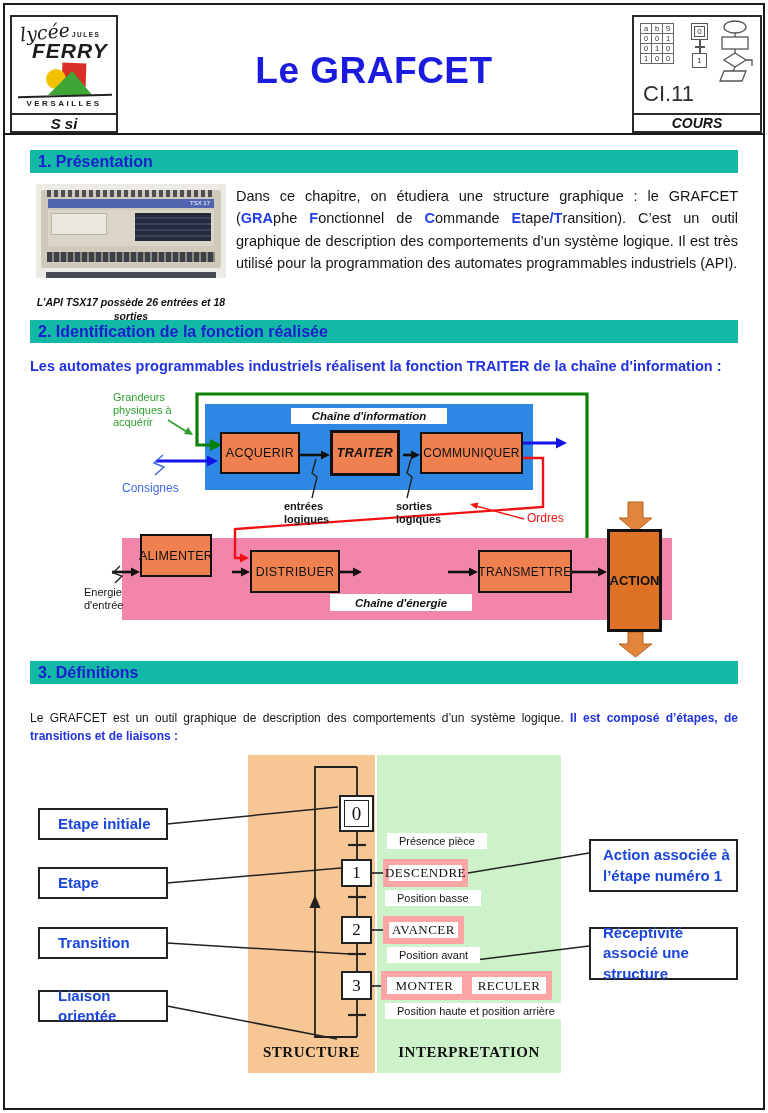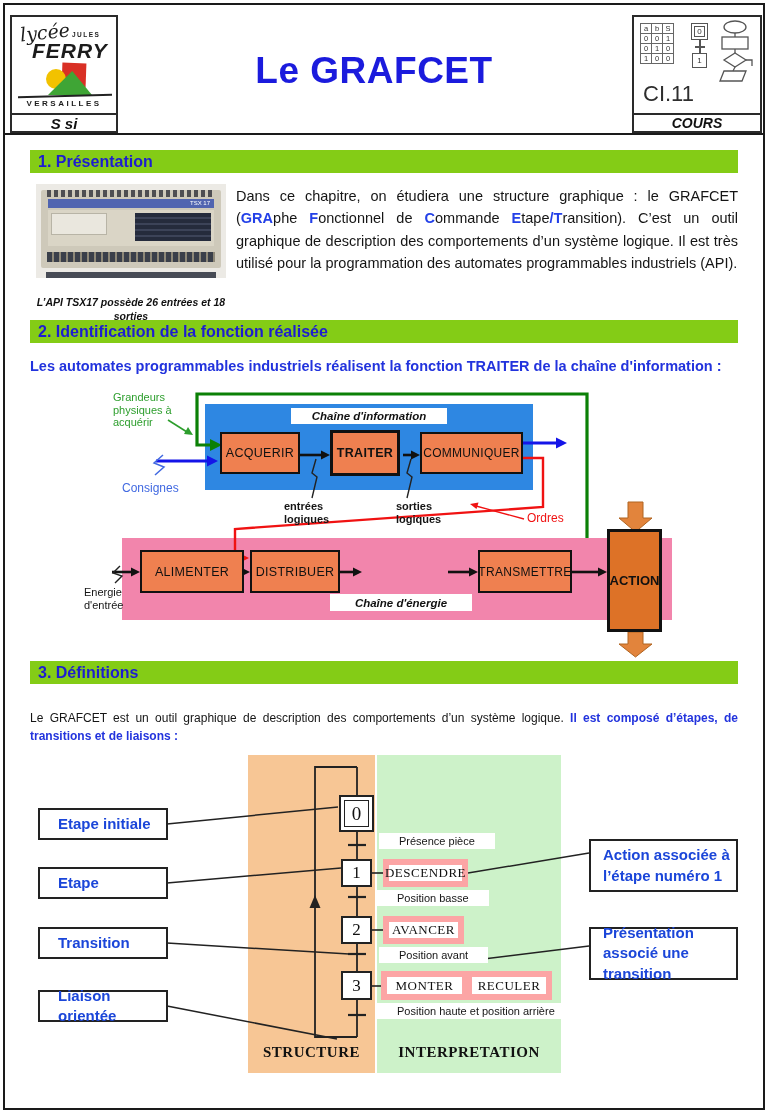--- a/index.html
+++ b/index.html
@@ -44,21 +44,21 @@
   .mg-step0-in { width:11px; height:11px; border:1px solid #555; display:flex; align-items:center; justify-content:center;
                  font-size:8px; color:#333; }
   .mg-line { position:absolute; left:9px; top:17px; width:1.5px; height:13px; background:#555; }
   .mg-tick { position:absolute; left:5px; top:23px; width:10px; height:1.5px; background:#555; }
   .mg-step1 { position:absolute; left:2px; top:30px; width:15px; height:15px; border:1.5px solid #555;
               display:flex; align-items:center; justify-content:center; font-size:8px; color:#333; }
   .fc { position:absolute; right:4px; top:3px; }
   .ci { position:absolute; left:9px; top:64px; font-size:22px; color:#2e2e2e; }
 
   
-  .bar { position:absolute; left:30px; width:708px; height:23px; background:#84cc16;
+  .bar { position:absolute; left:30px; width:708px; height:23px; background:#14b8a6;
          display:flex; align-items:center; padding-left:8px;
          font-size:16px; font-weight:bold; color:#1d1dd0; }
 
   
   .plc { position:absolute; left:36px; top:184px; width:190px; height:94px; background:#eceae5; }
   .plc-body { position:absolute; left:5px; right:5px; top:6px; bottom:10px; background:#cec9ba; border-radius:2px; }
   .plc-teeth { position:absolute; left:6px; right:6px; top:0; height:7px;
                background:repeating-linear-gradient(90deg,#4e4e52 0 4px,#cec9ba 4px 7px); }
   .plc-strip { position:absolute; left:7px; right:7px; top:9px; height:9px; background:#5064b0;
                color:#fff; font-size:6px; text-align:right; padding-right:4px; line-height:9px; }
@@ -101,21 +101,21 @@
   .band-green { left:377px; top:0; width:184px; height:318px; background:#cdf2c9; }
   .col-label { position:absolute; z-index:3; font-family:"Liberation Serif", serif; font-weight:bold;
                font-size:15px; letter-spacing:0.5px; color:#111; text-align:center; }
   .step { background:#fff; border:2px solid #222; display:flex; align-items:center; justify-content:center;
           font-family:"Liberation Serif", serif; font-size:17px; color:#111; }
   .step0-outer { background:#fff; border:2px solid #222; display:flex; align-items:center; justify-content:center; }
   .step0-inner { width:25px; height:27px; border:1.5px solid #222; display:flex; align-items:center; justify-content:center;
                  font-family:"Liberation Serif", serif; font-size:19px; color:#111; }
   .abox { background:#fff; border:6px solid #fca5a5; display:flex; align-items:center; justify-content:center;
           font-family:"Liberation Serif", serif; font-size:13px; letter-spacing:0.5px; color:#111; }
-  .recept { background:#fff; font-size:11px; color:#151515; padding:2px 20px; white-space:nowrap; }
+  .recept { background:#fff; font-size:11px; color:#151515; padding:2px 12px; white-space:nowrap;margin-left:8px; }
   .callout { background:#fff; border:2px solid #222; display:flex; align-items:center;
              font-size:15px; font-weight:bold; color:#1b46d9; line-height:1.35; }
 </style>
 </head>
 <body>
 
 <div class="page">
   <div class="page-border"></div>
 
   <div class="hdr-bottom-line"></div>
@@ -252,31 +252,31 @@
       <polygon points="478,184 469,179.5 469,188.5" fill="#111"></polygon>
       <line x1="572" y1="184" x2="599" y2="184" stroke="#111" stroke-width="2.6"></line>
       <polygon points="607,184 598,179.5 598,188.5" fill="#111"></polygon>
 
       <polygon points="628,114 643,114 643,130 652,130 635.5,144 619,130 628,130" fill="#e2843c" stroke="#b06420" stroke-width="1"></polygon>
       <polygon points="628,244 643,244 643,256 652,256 635.5,269 619,256 628,256" fill="#e2843c" stroke="#b06420" stroke-width="1"></polygon>
     </svg>
 
     <div class="dlabel chain-title" style="left:291px; top:20px; width:156px; height:16px;">Chaîne d'information</div>
     <div class="dbox obox" style="left:220px; top:44px; width:80px; height:42px;">ACQUERIR</div>
-    <div class="dbox obox bold" style="left:330px; top:42px; width:70px; height:46px;">TRAITER</div>
+    <div class="dbox obox bold" style="left:330px; top:42px; width:70px; height:46px;font-style:italic;">TRAITER</div>
     <div class="dbox obox" style="left:420px; top:44px; width:103px; height:42px; font-size:12px;">COMMUNIQUER</div>
 
     <div class="small-note" style="left:113px; top:3px; width:64px; color:#2d9e2d;">Grandeurs physiques à acquérir</div>
     <div class="small-note" style="left:122px; top:94px; color:#4169e1; font-size:12px;">Consignes</div>
     <div class="small-note" style="left:284px; top:112px; width:58px; font-weight:bold;">entrées logiques</div>
     <div class="small-note" style="left:396px; top:112px; width:58px; font-weight:bold;">sorties logiques</div>
     <div class="small-note" style="left:527px; top:124px; color:#f01212; font-size:12px;">Ordres</div>
 
     <div class="dlabel chain-title" style="left:330px; top:206px; width:142px; height:17px;">Chaîne d'énergie</div>
-    <div class="dbox obox" style="left:140px; top:162px; width:104px; height:43px;">ALIMENTER</div>
+    <div class="dbox obox" style="left:140px; top:146px; width:72px; height:43px;">ALIMENTER</div>
     <div class="dbox obox" style="left:250px; top:162px; width:90px; height:43px;">DISTRIBUER</div>
     <div class="dbox obox" style="left:478px; top:162px; width:94px; height:43px; font-size:12px;">TRANSMETTRE</div>
     <div class="dbox action-box" style="left:607px; top:141px; width:55px; height:103px;">ACTION</div>
     <div class="small-note" style="left:84px; top:198px; width:56px;">Energie d'entrée</div>
   </div>
 
   <div class="bar" style="top:661px;">
     <span>3. Définitions</span>
   </div>
   <p class="def-text"><span>Le GRAFCET est un outil graphique de description des comportements d’un système logique.</span><span> </span><span class="blue-b" style="color:#2233dd;">Il est composé d’étapes, de transitions et de liaisons :</span></p>
@@ -324,18 +324,18 @@
     <div class="dlabel recept" style="left:377px; top:135px;">Position basse</div>
     <div class="dlabel recept" style="left:379px; top:192px;">Position avant</div>
     <div class="dlabel recept" style="left:377px; top:248px;">Position haute et position arrière</div>
 
     <div class="dbox callout" style="left:38px; top:53px; width:130px; height:32px; padding-left:18px;">Etape initiale</div>
     <div class="dbox callout" style="left:38px; top:112px; width:130px; height:32px; padding-left:18px;">Etape</div>
     <div class="dbox callout" style="left:38px; top:172px; width:130px; height:32px; padding-left:18px;">Transition</div>
     <div class="dbox callout" style="left:38px; top:235px; width:130px; height:32px; padding-left:18px;">Liaison orientée</div>
 
     <div class="dbox callout" style="left:589px; top:84px; width:149px; height:53px; padding-left:12px;">Action associée à l’étape numéro 1</div>
-    <div class="dbox callout" style="left:589px; top:172px; width:149px; height:53px; padding-left:12px;">Présentation associé une transition</div>
+    <div class="dbox callout" style="left:589px; top:172px; width:149px; height:53px; padding-left:12px;">Réceptivité associé une structure</div>
 
     <div class="col-label" style="left:248px; top:289px; width:127px;">STRUCTURE</div>
     <div class="col-label" style="left:377px; top:289px; width:184px;">INTERPRETATION</div>
   </div>
 </div>
 
 </body></html>

